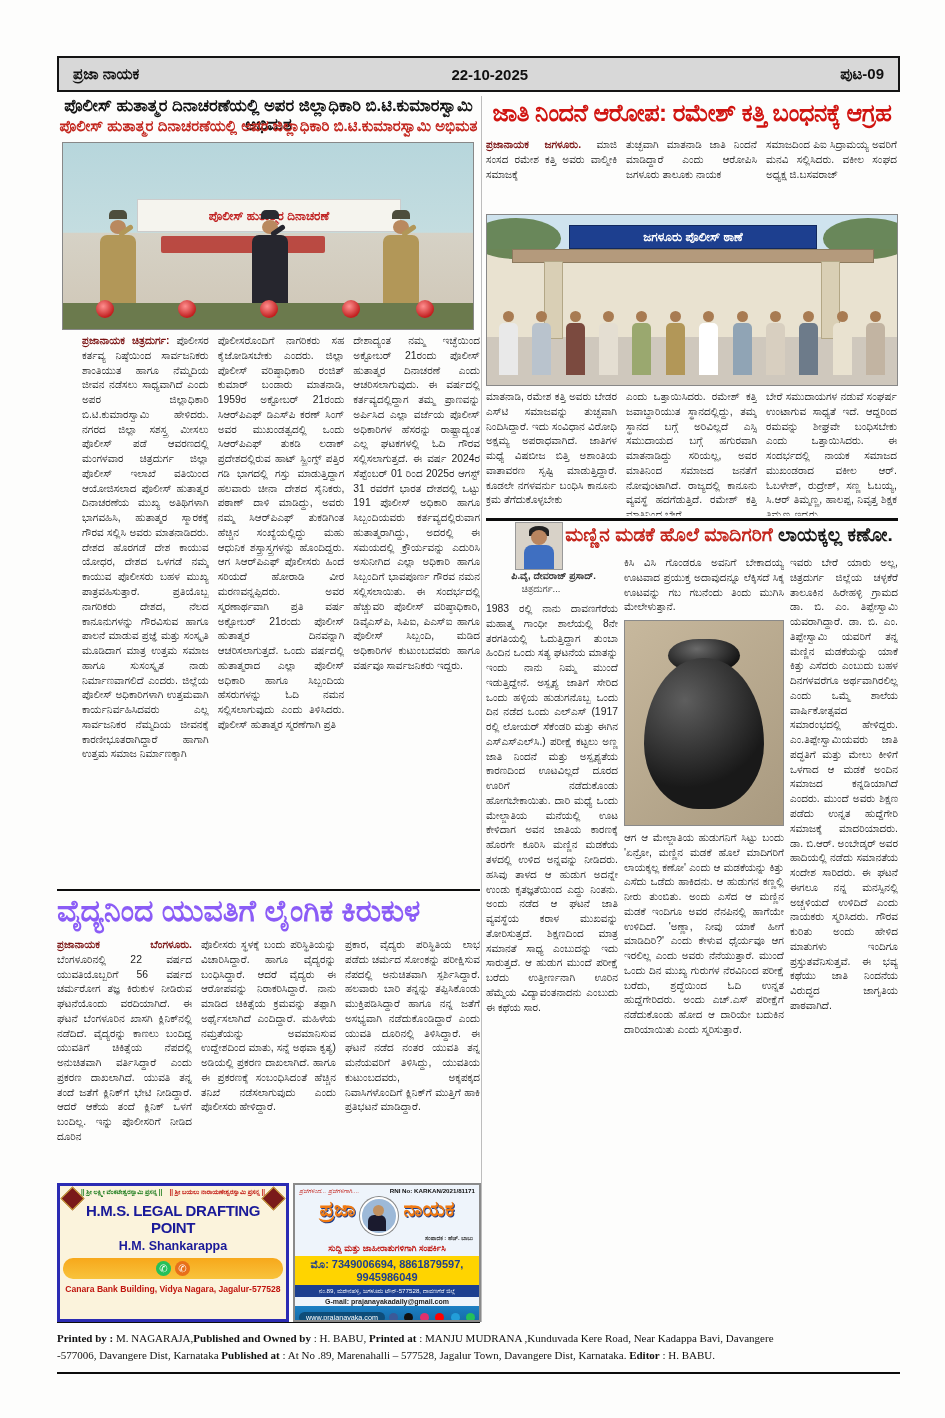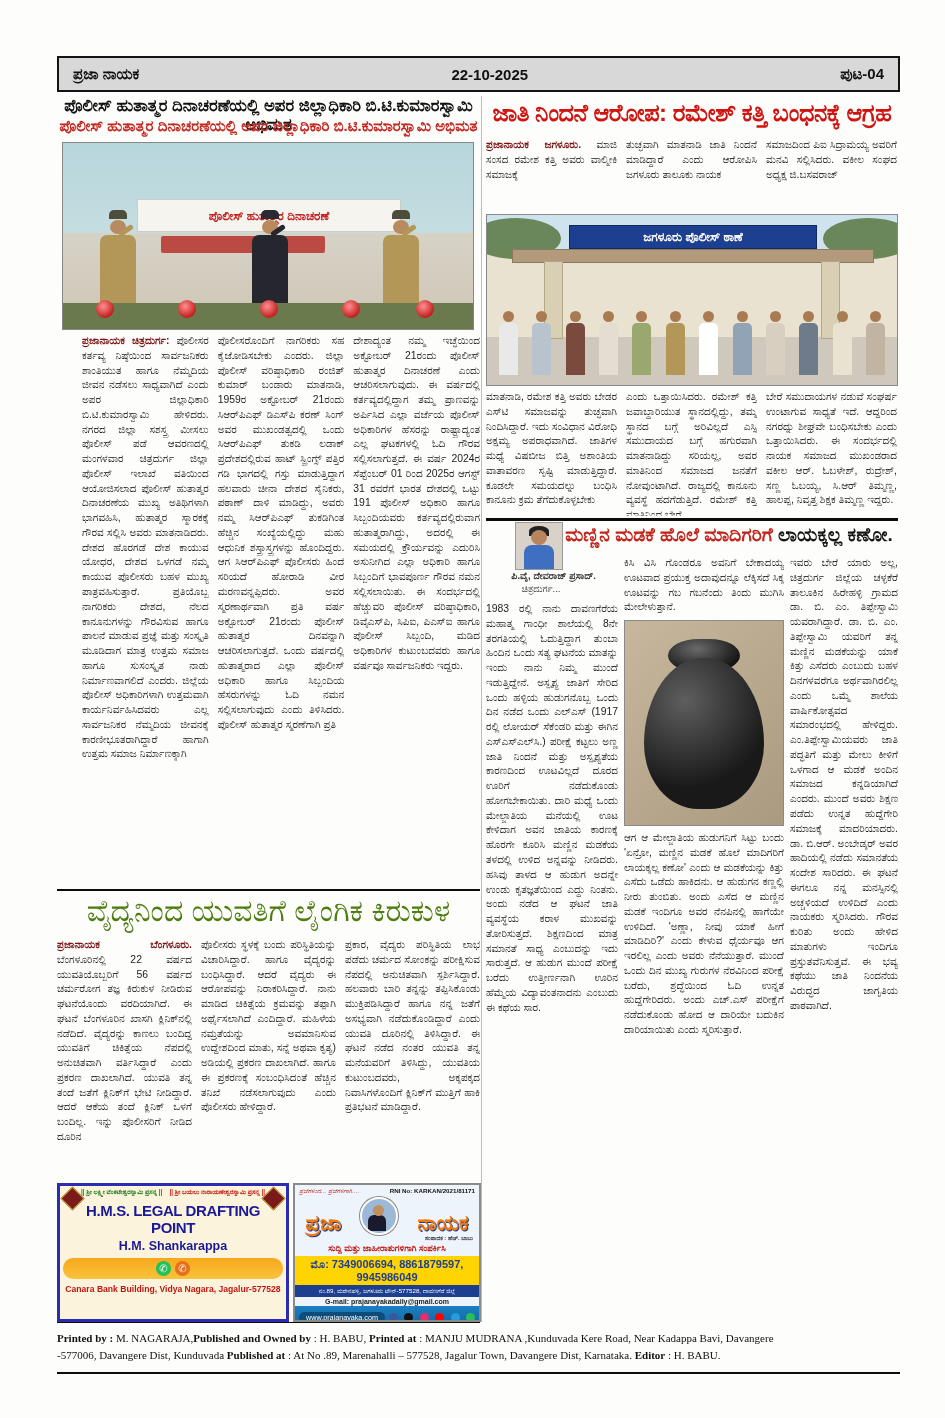--- a/index.html
+++ b/index.html
@@ -4,21 +4,21 @@
 <style>
   html,body{margin:0;padding:0;background:#ffffff;}
   #page{position:relative;width:945px;height:1418px;background:#fdfdfc;font-family:"Liberation Sans",sans-serif;overflow:hidden;}
   .abs{position:absolute;}
   
   .masthead{left:57px;top:56px;width:843px;height:36px;background:#d8d8d8;border:2px solid #141414;box-sizing:border-box;display:flex;align-items:center;justify-content:space-between;padding:0 14px;font-weight:bold;font-size:15px;color:#111;}
   
   .h-left-black{left:57px;top:96px;width:423px;text-align:center;font-size:16.5px;font-weight:bold;color:#121212;}
   .h-left-red{left:57px;top:117px;width:423px;text-align:center;font-size:15px;font-weight:bold;color:#c3271f;}
   .h-right{left:486px;top:99px;width:412px;text-align:center;font-size:24px;font-weight:800;color:#d01410;letter-spacing:-0.5px;}
-  .h-crime{left:57px;top:894px;width:423px;text-align:center;font-size:30px;font-weight:400;color:#4d7c0f;}
+  .h-crime{left:57px;top:894px;width:423px;font-size:30px;font-weight:700;color:#8b5cf6;}
   .h-pot{left:560px;top:524px;width:338px;text-align:center;font-weight:800;font-size:19px;line-height:1.15;}
   .h-pot .red{color:#c3251c;} .h-pot .blk{color:#161616;}
   
   .cols{display:flex;gap:9px;}
   .col{text-align:justify;font-size:10.4px;line-height:1.42;color:#1c1c1c;overflow:hidden;}
   .dateline{font-weight:bold;color:#7a1313;}
   .rule{background:#0c0c0c;}
   .vdiv{left:481px;top:96px;width:1px;height:1226px;background:#bdbdbd;}
   
   .photo{box-sizing:border-box;border:1px solid #888;overflow:hidden;position:absolute;}
@@ -61,21 +61,21 @@
   .hms-person{font-size:12.5px;font-weight:bold;color:#1a1a99;margin-top:3px;}
   .hms-phone{margin-top:5px;background:linear-gradient(#f7a81b,#f8c33c);border-radius:10px;padding:3px 4px;display:flex;align-items:center;justify-content:center;gap:4px;}
   .hms-phone .num{font-size:14.5px;font-weight:800;color:#14148c;background:#fffef2;border-radius:9px;padding:1px 6px;}
   .ic-circle{width:15px;height:15px;border-radius:50%;display:inline-flex;align-items:center;justify-content:center;color:#fff;font-size:10px;}
   .hms-addr{font-size:8.6px;font-weight:bold;color:#c0160f;margin-top:5px;}
   .emblem{position:absolute;width:15px;height:15px;background:#7a1a1a;border:1.5px solid #caa43c;transform:rotate(45deg);}
   .ad-praja{left:293px;top:1183px;width:188px;height:139px;background:#eef4fb;border:2px solid #8a8a8a;box-sizing:border-box;overflow:hidden;}
   .pn-top{display:flex;justify-content:space-between;padding:2px 4px 0;font-size:6.2px;}
   .pn-tag{color:#c0160f;font-style:italic;}
   .pn-rni{color:#111;font-weight:bold;}
-  .pn-titlerow{display:flex;align-items:flex-end;justify-content:center;gap:19px;margin-top:2px;}
+  .pn-titlerow{display:flex;align-items:flex-start;justify-content:center;gap:5px;margin-top:2px;}
   .pn-title{font-size:21px;font-weight:800;color:#f07a12;text-shadow:1px 1px 0 #1d3f8f;}
   .pn-photo{width:34px;height:34px;border-radius:50%;background:#9db9d8;border:2px solid #fff;box-shadow:0 0 0 1px #888;position:relative;overflow:hidden;flex:0 0 auto;}
   .pn-photo .suitb{position:absolute;left:6px;top:16px;width:18px;height:16px;background:#1a1a2e;border-radius:6px 6px 0 0;}
   .pn-photo .faceb{position:absolute;left:11px;top:6px;width:11px;height:11px;background:#c09060;border-radius:50%;}
   .pn-ed{font-size:5.8px;text-align:right;padding-right:6px;color:#333;font-weight:bold;}
   .pn-contact{font-size:8.6px;font-weight:bold;color:#c0160f;text-align:center;margin-top:1px;}
   .pn-phones{background:#ffd400;font-size:11px;font-weight:800;color:#1d3f8f;text-align:center;padding:2px 0;margin-top:2px;}
   .pn-addr{background:#1d3f8f;color:#fff;font-size:6.2px;text-align:center;padding:2px 2px;}
   .pn-email{font-size:7px;text-align:center;color:#222;padding:1px 0;font-weight:bold;}
   .pn-bottom{background:linear-gradient(#1b7fc4,#14639b);display:flex;align-items:center;justify-content:space-between;padding:2px 4px;}
@@ -86,21 +86,21 @@
   .footer b{font-weight:bold;}
 </style>
 </head>
 <body>
 
 <div id="page">
 
   <div class="abs masthead">
     <span>ಪ್ರಜಾ ನಾಯಕ</span>
     <span>22-10-2025</span>
-    <span>ಪುಟ-04</span>
+    <span>ಪುಟ-09</span>
   </div>
 
   <div class="abs vdiv"></div>
 
   <div class="abs h-left-black">ಪೊಲೀಸ್ ಹುತಾತ್ಮರ ದಿನಾಚರಣೆಯಲ್ಲಿ ಅಪರ ಜಿಲ್ಲಾಧಿಕಾರಿ ಬಿ.ಟಿ.ಕುಮಾರಸ್ವಾಮಿ ಅಭಿಮತ</div>
   <div class="abs h-left-red">ಪೊಲೀಸ್ ಹುತಾತ್ಮರ ದಿನಾಚರಣೆಯಲ್ಲಿ ಅಪರ ಜಿಲ್ಲಾಧಿಕಾರಿ ಬಿ.ಟಿ.ಕುಮಾರಸ್ವಾಮಿ ಅಭಿಮತ</div>
 
   <div class="photo" style="left:62px;top:142px;width:412px;height:188px;">
     <div class="stage-bg"></div>
     <div class="stage-redstrip"></div>
@@ -228,27 +228,27 @@
         </div>
       <div class="rp">
           <div class="h"></div>
           <div class="t" style="background:#c2b4a2;"></div>
         </div>
     </div>
   </div>
 
   <div class="abs cols" style="left:486px;top:390px;width:412px;height:126px;">
     <div class="col" style="width:131px;height:126px;">
-      <span>ಮಾತನಾಡಿ, ರಮೇಶ ಕತ್ತಿ ಅವರು ಬೇಡರ ಎಸ್‌ಟಿ ಸಮಾಜವನ್ನು ತುಚ್ಛವಾಗಿ ನಿಂದಿಸಿದ್ದಾರೆ. ಇದು ಸಂವಿಧಾನ ವಿರೋಧಿ ಅಕ್ಷಮ್ಯ ಅಪರಾಧವಾಗಿದೆ. ಜಾತಿಗಳ ಮಧ್ಯೆ ವಿಷಬೀಜ ಬಿತ್ತಿ ಅಶಾಂತಿಯ ವಾತಾವರಣ ಸೃಷ್ಟಿ ಮಾಡುತ್ತಿದ್ದಾರೆ. ಕೂಡಲೇ ಸಮಯದಲ್ನು ಬಂಧಿಸಿ ಕಾನೂನು ಕ್ರಮ ತೆಗೆದುಕೊಳ್ಳಬೇಕು</span>
+      <span>ಮಾತನಾಡಿ, ರಮೇಶ ಕತ್ತಿ ಅವರು ಬೇಡರ ಎಸ್‌ಟಿ ಸಮಾಜವನ್ನು ತುಚ್ಛವಾಗಿ ನಿಂದಿಸಿದ್ದಾರೆ. ಇದು ಸಂವಿಧಾನ ವಿರೋಧಿ ಅಕ್ಷಮ್ಯ ಅಪರಾಧವಾಗಿದೆ. ಜಾತಿಗಳ ಮಧ್ಯೆ ವಿಷಬೀಜ ಬಿತ್ತಿ ಅಶಾಂತಿಯ ವಾತಾವರಣ ಸೃಷ್ಟಿ ಮಾಡುತ್ತಿದ್ದಾರೆ. ಕೂಡಲೇ ನಗಳವರ್ನು ಬಂಧಿಸಿ ಕಾನೂನು ಕ್ರಮ ತೆಗೆದುಕೊಳ್ಳಬೇಕು</span>
     </div>
     <div class="col" style="width:131px;height:126px;">
       <span>ಎಂದು ಒತ್ತಾಯಿಸಿದರು. ರಮೇಶ್ ಕತ್ತಿ ಜವಾಬ್ದಾರಿಯುತ ಸ್ಥಾನದಲ್ಲಿದ್ದು, ತಮ್ಮ ಸ್ಥಾನದ ಬಗ್ಗೆ ಅರಿವಿಲ್ಲದೆ ಎಸ್ಸಿ ಸಮುದಾಯದ ಬಗ್ಗೆ ಹಗುರವಾಗಿ ಮಾತನಾಡಿದ್ದು ಸರಿಯಲ್ಲ, ಅವರ ಮಾತಿನಿಂದ ಸಮಾಜದ ಜನತೆಗೆ ನೋವುಂಟಾಗಿದೆ. ರಾಜ್ಯದಲ್ಲಿ ಕಾನೂನು ವ್ಯವಸ್ಥೆ ಹದಗೆಡುತ್ತಿದೆ. ರಮೇಶ್ ಕತ್ತಿ ಮಾತಿನಿಂದ ಬೇರೆ</span>
     </div>
     <div class="col" style="width:131px;height:126px;">
-      <span>ಬೇರೆ ಸಮುದಾಯಗಳ ನಡುವೆ ಸಂಘರ್ಷ ಉಂಟಾಗುವ ಸಾಧ್ಯತೆ ಇದೆ. ಆದ್ದರಿಂದ ನಗರದ್ನು ಶೀಘ್ರವೇ ಬಂಧಿಸಬೇಕು ಎಂದು ಒತ್ತಾಯಿಸಿದರು. ಈ ಸಂದರ್ಭದಲ್ಲಿ ನಾಯಕ ಸಮಾಜದ ಮುಖಂಡರಾದ ವಕೀಲ ಆರ್. ಓಬಳೇಶ್, ರುದ್ರೇಶ್, ಸಣ್ಣ ಓಬಯ್ಯ, ಸಿ.ಆರ್ ತಿಮ್ಮಣ್ಣ, ಹಾಲಪ್ಪ, ನಿವೃತ್ತ ಶಿಕ್ಷಕ ತಿಮ್ಮಣ್ಣ ಇದ್ದರು.</span>
+      <span>ಬೇರೆ ಸಮುದಾಯಗಳ ನಡುವೆ ಸಂಘರ್ಷ ಉಂಟಾಗುವ ಸಾಧ್ಯತೆ ಇದೆ. ಆದ್ದರಿಂದ ರಮವನ್ನು ಶೀಘ್ರವೇ ಬಂಧಿಸಬೇಕು ಎಂದು ಒತ್ತಾಯಿಸಿದರು. ಈ ಸಂದರ್ಭದಲ್ಲಿ ನಾಯಕ ಸಮಾಜದ ಮುಖಂಡರಾದ ವಕೀಲ ಆರ್. ಓಬಳೇಶ್, ರುದ್ರೇಶ್, ಸಣ್ಣ ಓಬಯ್ಯ, ಸಿ.ಆರ್ ತಿಮ್ಮಣ್ಣ, ಹಾಲಪ್ಪ, ನಿವೃತ್ತ ಶಿಕ್ಷಕ ತಿಮ್ಮಣ್ಣ ಇದ್ದರು.</span>
     </div>
   </div>
 
   <div class="abs rule" style="left:486px;top:518px;width:412px;height:3px;"></div>
 
   <div class="abs portrait">
     <div class="hair"></div>
       <div class="face"></div>
       <div class="shirt"></div>
   </div>
@@ -318,17 +318,17 @@
         <span class="dot" style="background:#ff0000;"></span>
         <span class="dot" style="background:#229ed9;"></span>
         <span class="dot" style="background:#25c05a;"></span>
       </span>
     </div>
   </div>
 
   <div class="abs rule" style="left:57px;top:1322px;width:423px;height:1px;"></div>
   <div class="abs footer">
     <b>Printed by :</b><span> M. NAGARAJA,</span><b>Published and Owned by</b><span> : H. BABU, </span><b>Printed at</b><span> : MANJU  MUDRANA  ,Kunduvada Kere  Road,  Near  Kadappa Bavi,  Davangere</span><br>
-    <span>-577006, Davangere Dist, Kunduvada </span><b>Published at</b><span> : At No .89, Marenahalli – 577528, Jagalur Town, Davangere Dist, Karnataka. </span><b>Editor</b><span> : H. BABU.</span>
+    <span>-577006, Davangere Dist, Karnataka </span><b>Published at</b><span> : At No .89, Marenahalli – 577528, Jagalur Town, Davangere Dist, Karnataka. </span><b>Editor</b><span> : H. BABU.</span>
   </div>
   <div class="abs rule" style="left:57px;top:1372px;width:843px;height:2px;"></div>
 
 </div>
 
 </body></html>

